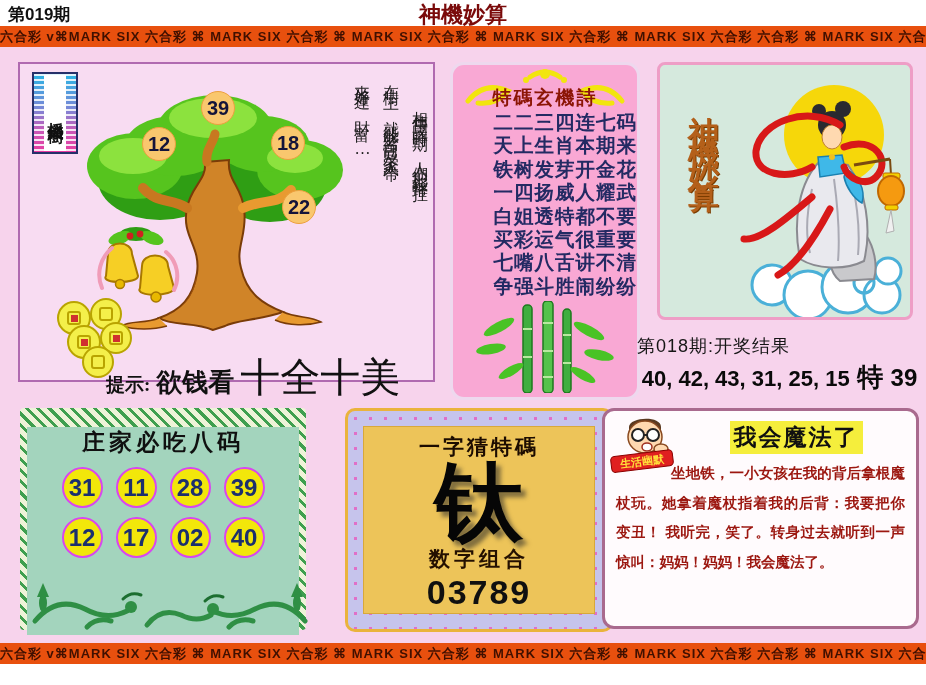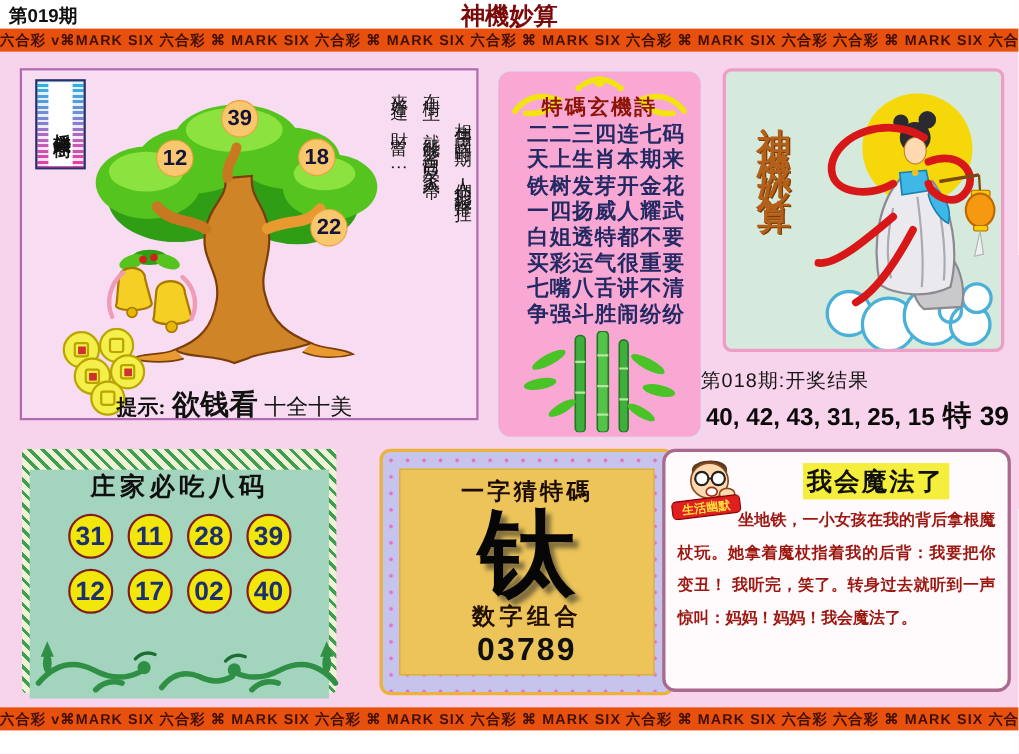--- a/index.html
+++ b/index.html
@@ -36,29 +36,29 @@
               color:#14143a; font-size:20px; font-weight:bold; text-align:center; line-height:32px; z-index:5; }
   .tn-39 { left:181px; top:27px; } .tn-12 { left:122px; top:63px; } .tn-18 { left:251px; top:62px; } .tn-22 { left:262px; top:126px; }
   .vcol { position:absolute; writing-mode:vertical-rl; text-orientation:upright; font-family:"Liberation Serif",serif;
           font-size:16px; color:#1a1a1a; letter-spacing:5px; line-height:24px; }
   .vcol.c0 { left:388px; top:34px; height:284px; }
   .vcol.c1 { left:359px; top:8px;  height:306px; }
   .vcol.c2 { left:330px; top:8px;  height:200px; }
   .hint { position:absolute; left:86px; top:286px; white-space:nowrap; display:flex; align-items:baseline; gap:6px; }
   .hint-label  { font-family:"Liberation Serif",serif; font-size:19px; font-weight:bold; color:#111; }
   .hint-script { font-family:"Liberation Serif",serif; font-size:26px; font-weight:bold; color:#111; }
-  .hint-main   { font-family:"Liberation Serif",serif; font-size:20px; color:#111; }
+  .hint-main   { font-family:"Liberation Serif",serif; font-size:40px; color:#111; }
 
   
   .poem-panel { position:absolute; left:450px; top:62px; width:190px; height:338px; background:#f9a8d4;
                 border:3px solid #eed8ee; border-radius:14px; }
   .poem-decor { position:absolute; top:2px; left:50%; transform:translateX(-50%); }
   .poem-title { position:absolute; top:20px; width:100%; text-align:center; font-family:"Liberation Serif",serif;
                 font-size:19px; font-weight:bold; color:#8c1505; letter-spacing:2px; }
-  .poem-lines { position:absolute; top:46px; width:100%; text-align:center;padding-left:12px; }
+  .poem-lines { position:absolute; top:46px; width:100%; text-align:right;padding-left:12px; }
   .poem-line { font-size:19.5px; font-weight:bold; color:#232a63; line-height:23.4px; letter-spacing:1px; white-space:nowrap; }
   .bamboo-art { position:absolute; bottom:4px; left:50%; transform:translateX(-50%); }
 
   
   .miracle-panel { position:absolute; left:657px; top:62px; width:256px; height:258px; background:#d5e9dd;
                    border:3px solid #ee9ec6; border-radius:8px; }
   .miracle-title { position:absolute; left:22px; top:26px; writing-mode:vertical-rl; text-orientation:upright;
                    font-family:"Liberation Serif",serif; font-size:31px; font-weight:bold; color:#b4601a;
                    letter-spacing:22px; text-shadow:1px 1px 0 #7a3c00; }
   .fairy-art { position:absolute; right:2px; top:4px; }
@@ -72,36 +72,36 @@
   .results-special { font-size:24px; }
 
   
   .must-panel { position:absolute; left:20px; top:408px; width:286px; height:222px; padding:7px; border-radius:4px;
                 background-color:#eef3d8;
                 background-image:repeating-linear-gradient(45deg,#3f9f4f 0 3px,rgba(0,0,0,0) 3px 8px); }
   .must-inner { position:relative; width:100%; height:100%; background:#a3d4bd; }
   .must-title { margin-top:12px; text-align:center; font-family:"Liberation Serif",serif; font-size:23px;
                 font-weight:bold; color:#101010; letter-spacing:4px; }
   .ball-row { display:flex; justify-content:center; gap:13px; margin-top:9px; }
-  .ball { width:41px; height:41px; border-radius:50%; background:#f2e70a; border:2px solid #7f1d1d;
+  .ball { width:41px; height:41px; border-radius:50%; background:#f2e70a; border:2px solid #d946ef;
           color:#1c2f6e; font-size:24px; font-weight:bold; text-align:center; line-height:38px; }
   .dragons-art { position:absolute; bottom:0; left:0; }
 
   
   .oneword-panel { position:absolute; left:345px; top:408px; width:268px; height:224px; border:3px solid #eab33c;
                    border-radius:10px; padding:15px;
                    background-color:#c6c4ec;
                    background-image:radial-gradient(circle,#e070c8 1.5px,rgba(0,0,0,0) 2px);
                    background-size:15px 15px; }
   .oneword-inner { width:100%; height:100%; background:#edc459; border:1px solid #d8a83a;
                    display:flex; flex-direction:column; align-items:center; justify-content:space-between; }
   .oneword-title { margin-top:6px; font-family:"Liberation Serif",serif; font-size:21px; font-weight:bold; color:#1c0c00; letter-spacing:3px; }
   .oneword-char { font-size:88px; line-height:.95; font-weight:bold; color:#060606; text-shadow:5px 5px 4px rgba(40,40,40,.55); }
   .combo-label { font-family:"Liberation Serif",serif; font-size:21px; font-weight:bold; color:#241000; letter-spacing:4px; }
-  .combo-digits { font-size:29px; font-weight:bold; color:#101010; letter-spacing:2px; margin-bottom:5px; }
+  .combo-digits { font-size:34px; font-weight:bold; color:#101010; letter-spacing:2px; margin-bottom:5px; }
 
   
   .humor-panel { position:absolute; left:602px; top:408px; width:317px; height:221px; background:#fffbfd;
                  border:3px solid #a96a8e; border-radius:12px; }
   .humor-icon { position:absolute; left:2px; top:0; }
   .humor-title-row { position:absolute; left:76px; top:10px; width:230px; text-align:center; }
   .humor-title { display:inline-block; background:#f5ee3c; padding:1px 4px; font-size:23px; font-weight:bold; color:#101010; letter-spacing:2px; }
   .humor-body { position:absolute; left:11px; right:11px; top:48px; font-size:14.5px; font-weight:bold; color:#9c1710;
                 line-height:2.05; text-indent:3.8em; text-align:justify; }
 

